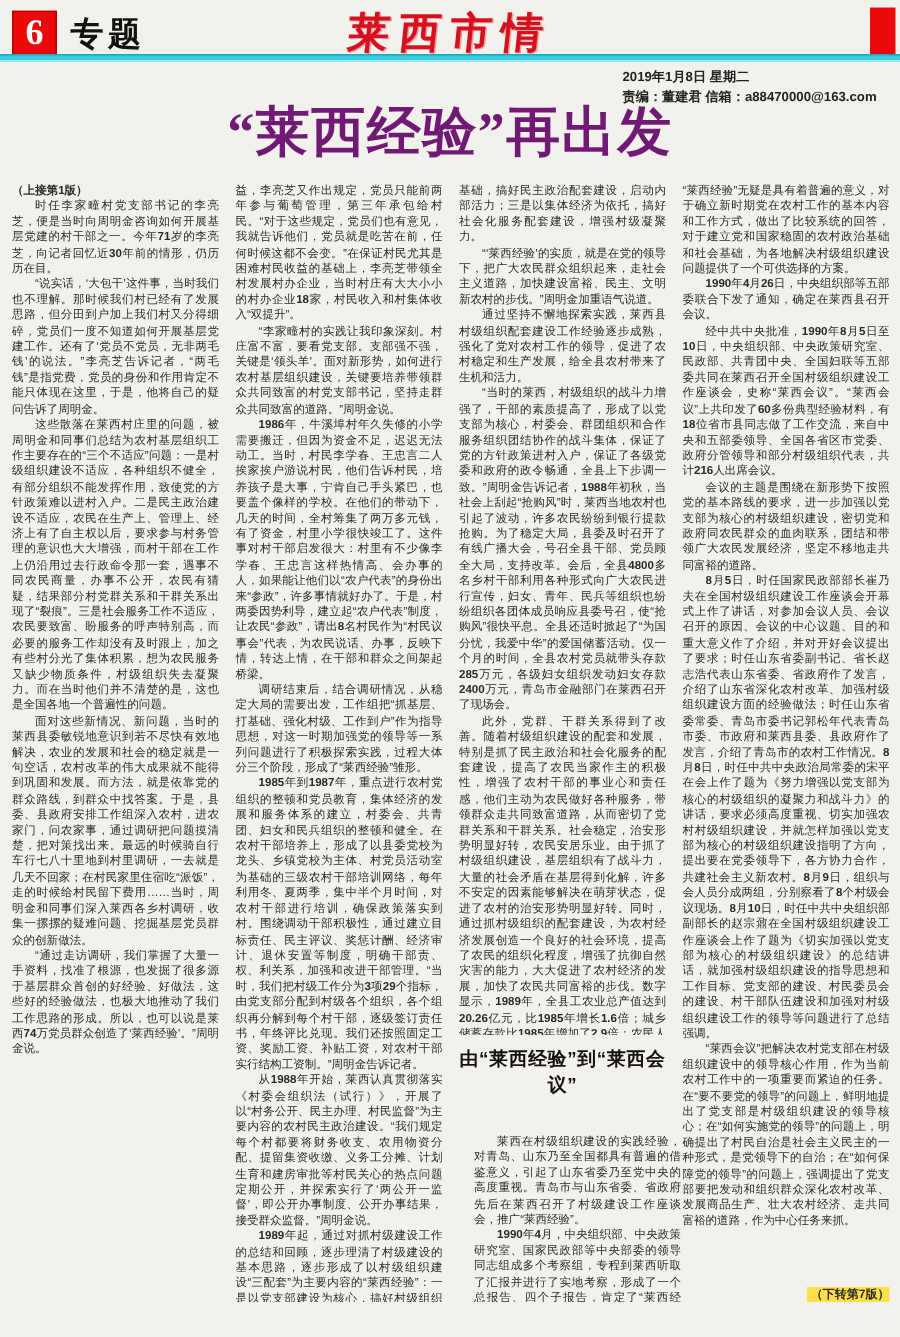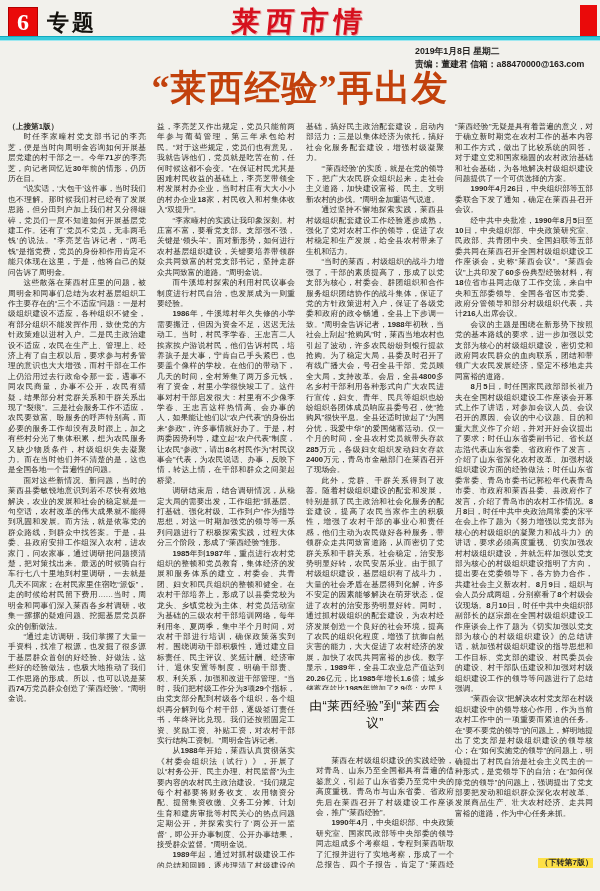--- a/index.html
+++ b/index.html
@@ -9,33 +9,33 @@
        color:#ffffff;font-weight:bold;font-size:24px;display:flex;align-items:center;
        justify-content:center;font-family:"Liberation Serif",serif;box-shadow:0 0 0 1px #b30000 inset;}
   .section{position:absolute;left:47px;top:8px;font-size:22px;font-weight:bold;letter-spacing:3px;color:#14120e;}
   .masthead{position:absolute;left:0;right:0;top:3px;text-align:center;font-size:28px;color:#d6101e;
        font-weight:bold;font-family:"DejaVu Serif",serif;letter-spacing:6px;transform:skewX(-6deg);
        text-shadow:1px 1px 0 rgba(214,16,30,.35);}
   .pubinfo{position:absolute;left:415px;top:9px;font-size:8.8px;font-weight:bold;line-height:13px;color:#242220;margin-top:36px;}
   .corner-block{position:absolute;right:3px;top:5px;width:17px;height:33px;background:#ea0a0a;}
   .rule{position:absolute;left:0;right:0;top:36px;height:3px;background:#38cbdc;border-top:1px solid #12aabe;border-bottom:1px solid #9fe8f0;}
   .headline{position:absolute;left:0;right:0;top:64px;margin:0;text-align:center;font-size:36px;
-       font-weight:900;color:#c2410c;font-family:"Liberation Serif",serif;letter-spacing:1px;}
+       font-weight:900;color:#701a75;font-family:"Liberation Serif",serif;letter-spacing:1px;}
   .col{position:absolute;top:122px;width:138px;height:746px;overflow:hidden;font-size:7.7px;
        line-height:10.4px;text-align:justify;color:#2c2a25;}
   .col p{margin:0;text-indent:2em;}
   .col p.cont{text-indent:0;}
   .col p.jump{text-indent:0;font-weight:bold;}
   .col b{font-family:"Liberation Sans",sans-serif;font-weight:bold;}
   .col3top{height:568px;}
   .col3bot{top:756px;height:112px;}
   .subfeature{position:absolute;left:306px;top:694px;width:138px;}
   .kicker{margin:0;font-size:8px;line-height:11px;font-family:"DejaVu Serif",serif;
        text-indent:2em;text-align:justify;color:#2c2a25;}
-  .subhead{margin:4px 0 0 0;font-size:12.5px;font-weight:normal;text-align:center;color:#15120d;letter-spacing:0.5px;}
+  .subhead{margin:4px 0 0 0;font-size:12.5px;font-weight:bold;text-align:center;color:#15120d;letter-spacing:0.5px;}
   .jumpto{position:absolute;right:0;top:736px;font-weight:bold;font-size:8px;
        background:#fde047;padding-left:3px;}
 </style>
 </head>
 <body>
 
 <div>
 
   <div class="pagenum-box">
     <span>6</span>
@@ -55,21 +55,20 @@
       <p class="jump">（上接第<b>1</b>版）</p>
       <p>时任李家疃村党支部书记的李亮芝，便是当时向周明金咨询如何开展基层党建的村干部之一。今年<b>71</b>岁的李亮芝，向记者回忆近<b>30</b>年前的情形，仍历历在目。</p>
       <p>“说实话，‘大包干’这件事，当时我们也不理解。那时候我们村已经有了发展思路，但分田到户加上我们村又分得细碎，党员们一度不知道如何开展基层党建工作。还有了‘党员不党员，无非两毛钱’的说法。”李亮芝告诉记者，“两毛钱”是指党费，党员的身份和作用肯定不能只体现在这里，于是，他将自己的疑问告诉了周明金。</p>
       <p>这些散落在莱西村庄里的问题，被周明金和同事们总结为农村基层组织工作主要存在的“三个不适应”问题：一是村级组织建设不适应，各种组织不健全，有部分组织不能发挥作用，致使党的方针政策难以进村入户。二是民主政治建设不适应，农民在生产上、管理上、经济上有了自主权以后，要求参与村务管理的意识也大大增强，而村干部在工作上仍沿用过去行政命令那一套，遇事不同农民商量，办事不公开，农民有猜疑，结果部分村党群关系和干群关系出现了“裂痕”。三是社会服务工作不适应，农民要致富、盼服务的呼声特别高，而必要的服务工作却没有及时跟上，加之有些村分光了集体积累，想为农民服务又缺少物质条件，村级组织失去凝聚力。而在当时他们并不清楚的是，这也是全国各地一个普遍性的问题。</p>
       <p>面对这些新情况、新问题，当时的莱西县委敏锐地意识到若不尽快有效地解决，农业的发展和社会的稳定就是一句空话，农村改革的伟大成果就不能得到巩固和发展。而方法，就是依靠党的群众路线，到群众中找答案。于是，县委、县政府安排工作组深入农村，进农家门，问农家事，通过调研把问题摸清楚，把对策找出来。最远的时候骑自行车行七八十里地到村里调研，一去就是几天不回家；在村民家里住宿吃“派饭”，走的时候给村民留下费用……当时，周明金和同事们深入莱西各乡村调研，收集一摞摞的疑难问题、挖掘基层党员群众的创新做法。</p>
       <p>“通过走访调研，我们掌握了大量一手资料，找准了根源，也发掘了很多源于基层群众首创的好经验、好做法，这些好的经验做法，也极大地推动了我们工作思路的形成。所以，也可以说是莱西<b>74</b>万党员群众创造了‘莱西经验’。”周明金说。</p>
     </div>
   <div class="col" style="left:157px">
       <p class="cont">益，李亮芝又作出规定，党员只能前两年参与葡萄管理，第三年承包给村民。“对于这些规定，党员们也有意见，我就告诉他们，党员就是吃苦在前，任何时候这都不会变。”在保证村民尤其是困难村民收益的基础上，李亮芝带领全村发展村办企业，当时村庄有大大小小的村办企业<b>18</b>家，村民收入和村集体收入“双提升”。</p>
       <p>“李家疃村的实践让我印象深刻。村庄富不富，要看党支部。支部强不强，关键是‘领头羊’。面对新形势，如何进行农村基层组织建设，关键要培养带领群众共同致富的村党支部书记，坚持走群众共同致富的道路。”周明金说。</p>
-      <p>而牛溪埠村探索的利用村民议事会制度进行村民自治，也发展成为一则重要经验。</p>
       <p><b>1986</b>年，牛溪埠村年久失修的小学需要搬迁，但因为资金不足，迟迟无法动工。当时，村民李学春、王忠言二人挨家挨户游说村民，他们告诉村民，培养孩子是大事，宁肯自己手头紧巴，也要盖个像样的学校。在他们的带动下，几天的时间，全村筹集了两万多元钱，有了资金，村里小学很快竣工了。这件事对村干部启发很大：村里有不少像李学春、王忠言这样热情高、会办事的人，如果能让他们以“农户代表”的身份出来“参政”，许多事情就好办了。于是，村两委因势利导，建立起“农户代表”制度，让农民“参政”，请出<b>8</b>名村民作为“村民议事会”代表，为农民说话、办事，反映下情，转达上情，在干部和群众之间架起桥梁。</p>
       <p>调研结束后，结合调研情况，从稳定大局的需要出发，工作组把“抓基层、打基础、强化村级、工作到户”作为指导思想，对这一时期加强党的领导等一系列问题进行了积极探索实践，过程大体分三个阶段，形成了“莱西经验”雏形。</p>
       <p><b>1985</b>年到<b>1987</b>年，重点进行农村党组织的整顿和党员教育，集体经济的发展和服务体系的建立，村委会、共青团、妇女和民兵组织的整顿和健全。在农村干部培养上，形成了以县委党校为龙头、乡镇党校为主体、村党员活动室为基础的三级农村干部培训网络，每年利用冬、夏两季，集中半个月时间，对农村干部进行培训，确保政策落实到村。围绕调动干部积极性，通过建立目标责任、民主评议、奖惩计酬、经济审计、退休安置等制度，明确干部责、权、利关系，加强和改进干部管理。“当时，我们把村级工作分为<b>3</b>项<b>29</b>个指标，由党支部分配到村级各个组织，各个组织再分解到每个村干部，逐级签订责任书，年终评比兑现。我们还按照固定工资、奖励工资、补贴工资，对农村干部实行结构工资制。”周明金告诉记者。</p>
       <p>从<b>1988</b>年开始，莱西认真贯彻落实《村委会组织法（试行）》，开展了以“村务公开、民主办理、村民监督”为主要内容的农村民主政治建设。“我们规定每个村都要将财务收支、农用物资分配、提留集资收缴、义务工分摊、计划生育和建房审批等村民关心的热点问题定期公开，并探索实行了‘两公开一监督’，即公开办事制度、公开办事结果，接受群众监督。”周明金说。</p>
       <p><b>1989</b>年起，通过对抓村级建设工作的总结和回顾，逐步理清了村级建设的基本思路，逐步形成了以村级组织建设“三配套”为主要内容的“莱西经验”：一是以党支部建设为核心，搞好村级组织配套建设，强化整体功能；二是以村民自治为</p>
     </div>
   <div class="col col3top" style="left:306px">
       <p class="cont">基础，搞好民主政治配套建设，启动内部活力；三是以集体经济为依托，搞好社会化服务配套建设，增强村级凝聚力。</p>
       <p>“‘莱西经验’的实质，就是在党的领导下，把广大农民群众组织起来，走社会主义道路，加快建设富裕、民主、文明新农村的步伐。”周明金加重语气说道。</p>
       <p>通过坚持不懈地探索实践，莱西县村级组织配套建设工作经验逐步成熟，强化了党对农村工作的领导，促进了农村稳定和生产发展，给全县农村带来了生机和活力。</p>

